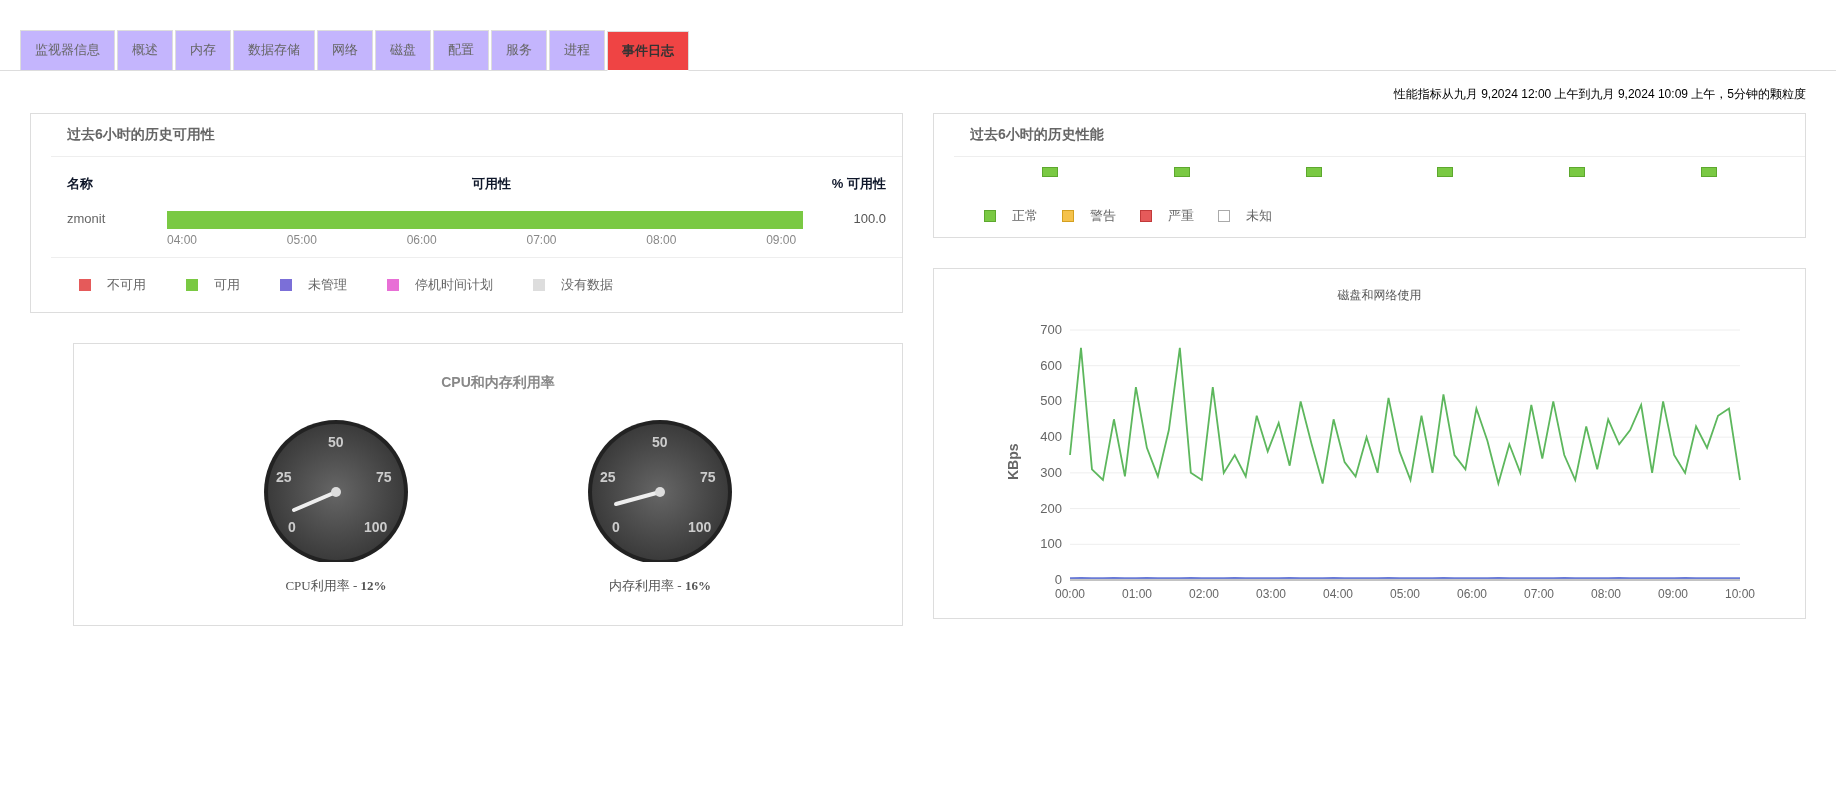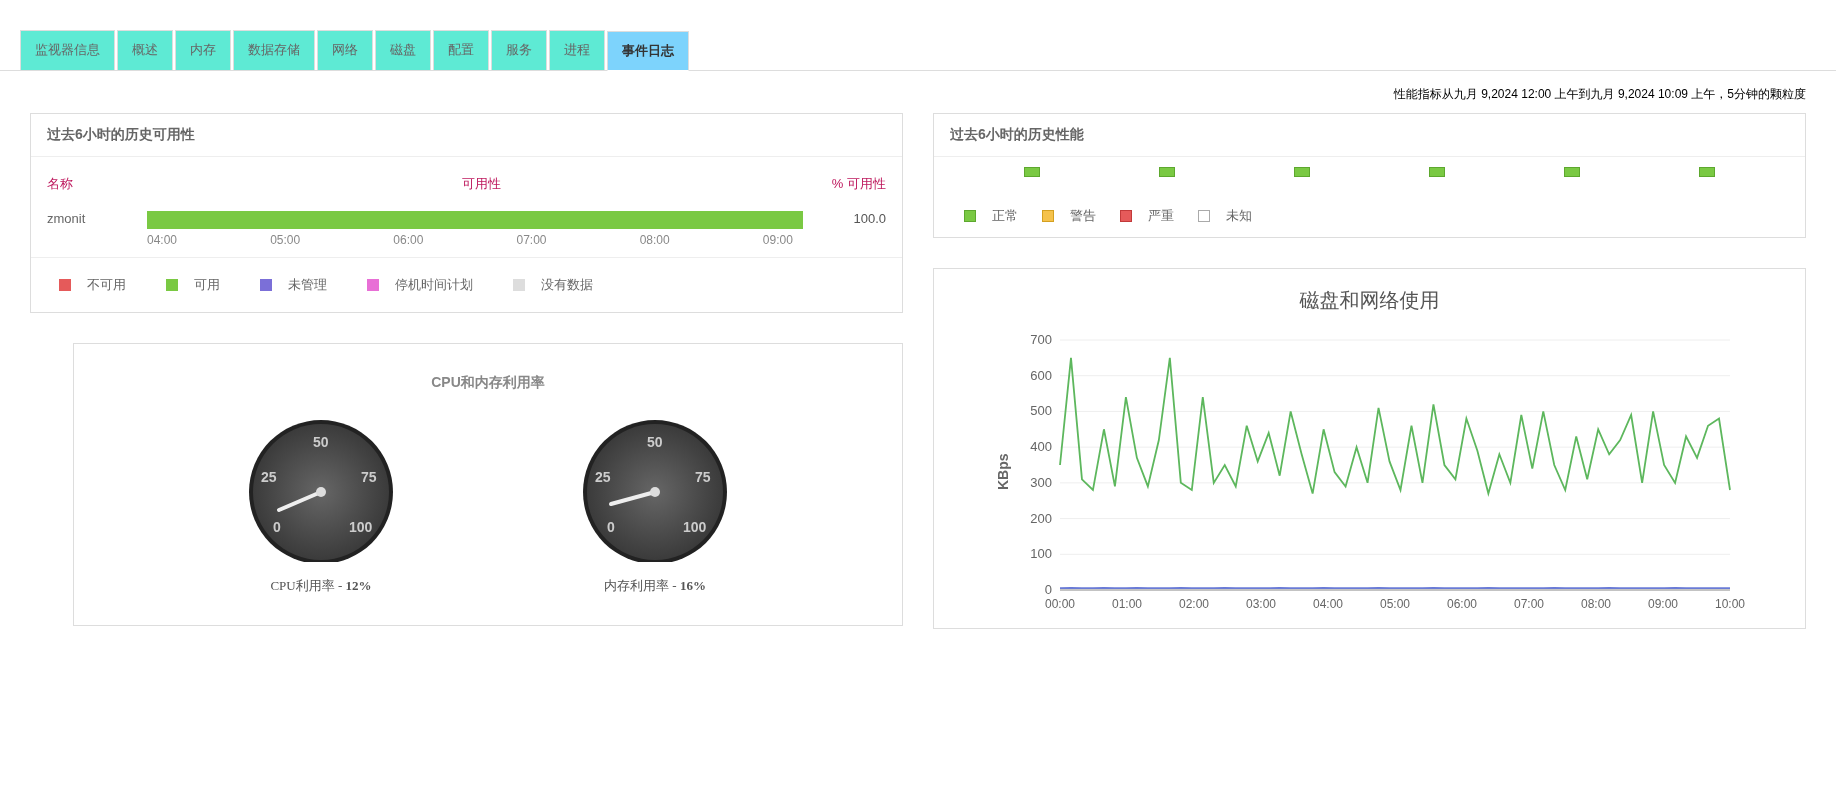--- a/index.html
+++ b/index.html
@@ -1,25 +1,25 @@
 <!DOCTYPE html>
 <html><head>
 <meta charset="utf-8">
 <style>
 * { box-sizing: border-box; margin: 0; padding: 0; }
 body { font-family: Arial, "Microsoft YaHei", sans-serif; font-size: 13px; color: #333; background: #fff; width: 1836px; }
 .tabs { display: flex; border-bottom: 1px solid #ddd; padding: 0 20px; margin-top: 30px; }
-.tab { padding: 10px 14px; background: #5eead4; border: 1px solid #ddd; border-bottom: none; margin-right: 2px; color: #666; cursor: pointer; font-size: 13px; }
-.tab.active { background: #7dd3fc; border-bottom: 1px solid #fff; position: relative; top: 1px; color: #333; font-weight: bold; font-family: Liberation Serif, serif; }
+.tab { padding: 10px 14px; background: #c4b5fd; border: 1px solid #ddd; border-bottom: none; margin-right: 2px; color: #666; cursor: pointer; font-size: 13px; }
+.tab.active { background: #ef4444; border-bottom: 1px solid #fff; position: relative; top: 1px; color: #333; font-weight: bold; font-family: Liberation Serif, serif; }
 .info-line { text-align: right; color: #000000; font-size: 12px; padding: 15px 30px 10px; }
 .content { display: flex; gap: 30px; padding: 0 30px; }
 .left-col, .right-col { flex: 1; }
-.panel { border: 1px solid #ddd; background: #fff; margin-bottom: 30px; }
+.panel { border: 1px solid #ddd; background: #fff; margin-bottom: 30px; padding-left: 20px; }
 .panel-title { padding: 12px 16px; color: #666; font-weight: bold; border-bottom: 1px solid #eee; font-size: 14px; }
-.avail-header { display: flex; padding: 18px 16px 8px; color: #be185d; font-weight: normal; font-size: 13px; }
+.avail-header { display: flex; padding: 18px 16px 8px; color: #0f172a; font-weight: bold; font-size: 13px; }
 .avail-name { width: 100px; }
 .avail-bar-col { flex: 1; text-align: center; }
 .avail-pct { width: 70px; text-align: right; }
 .avail-row { display: flex; align-items: flex-start; padding: 10px 16px 0; }
 .avail-row .nm { width: 100px; color: #666; }
 .avail-row .bar-wrap { flex: 1; }
 .avail-row .bar { height: 18px; background: #7ac943; width: 98%; }
 .avail-row .pct { width: 70px; text-align: right; color: #555; }
 .xticks { display: flex; padding: 4px 16px 10px 116px; color: #888; font-size: 12px; }
 .xticks span { flex: 1; }
@@ -29,21 +29,21 @@
 .sw { width: 12px; height: 12px; display: inline-block; }
 .perf-hours { display: flex; justify-content: space-around; padding: 20px 30px 10px; color: #666; font-weight: bold; }
 .perf-boxes { display: flex; justify-content: space-around; padding: 10px 30px; }
 .pb { width: 16px; height: 10px; background: #7ac943; border: 1px solid #5da82e; }
 .gauge-panel { text-align: center; padding-bottom: 30px; margin-left: 43px; }
 .gauge-title { color: #888; font-weight: bold; padding: 30px 0 20px; font-size: 14px; }
 .gauges { display: flex; justify-content: space-around; padding: 0 80px; }
 .gauge-box { text-align: center; }
 .gauge-label { color: #555; font-size: 13px; margin-top: 12px; font-family: Liberation Serif, serif; }
 .gauge-label b { font-weight: bold; }
-.chart-title { text-align: center; color: #555; font-weight: normal; padding: 18px 0 6px; font-size: 20px; }
+.chart-title { text-align: center; color: #555; font-weight: normal; padding: 18px 0 6px; font-size: 12px; }
 </style>
 </head>
 <body>
 
 <div class="tabs">
   <div class="tab">监视器信息</div>
   <div class="tab">概述</div>
   <div class="tab">内存</div>
   <div class="tab">数据存储</div>
   <div class="tab">网络</div>

